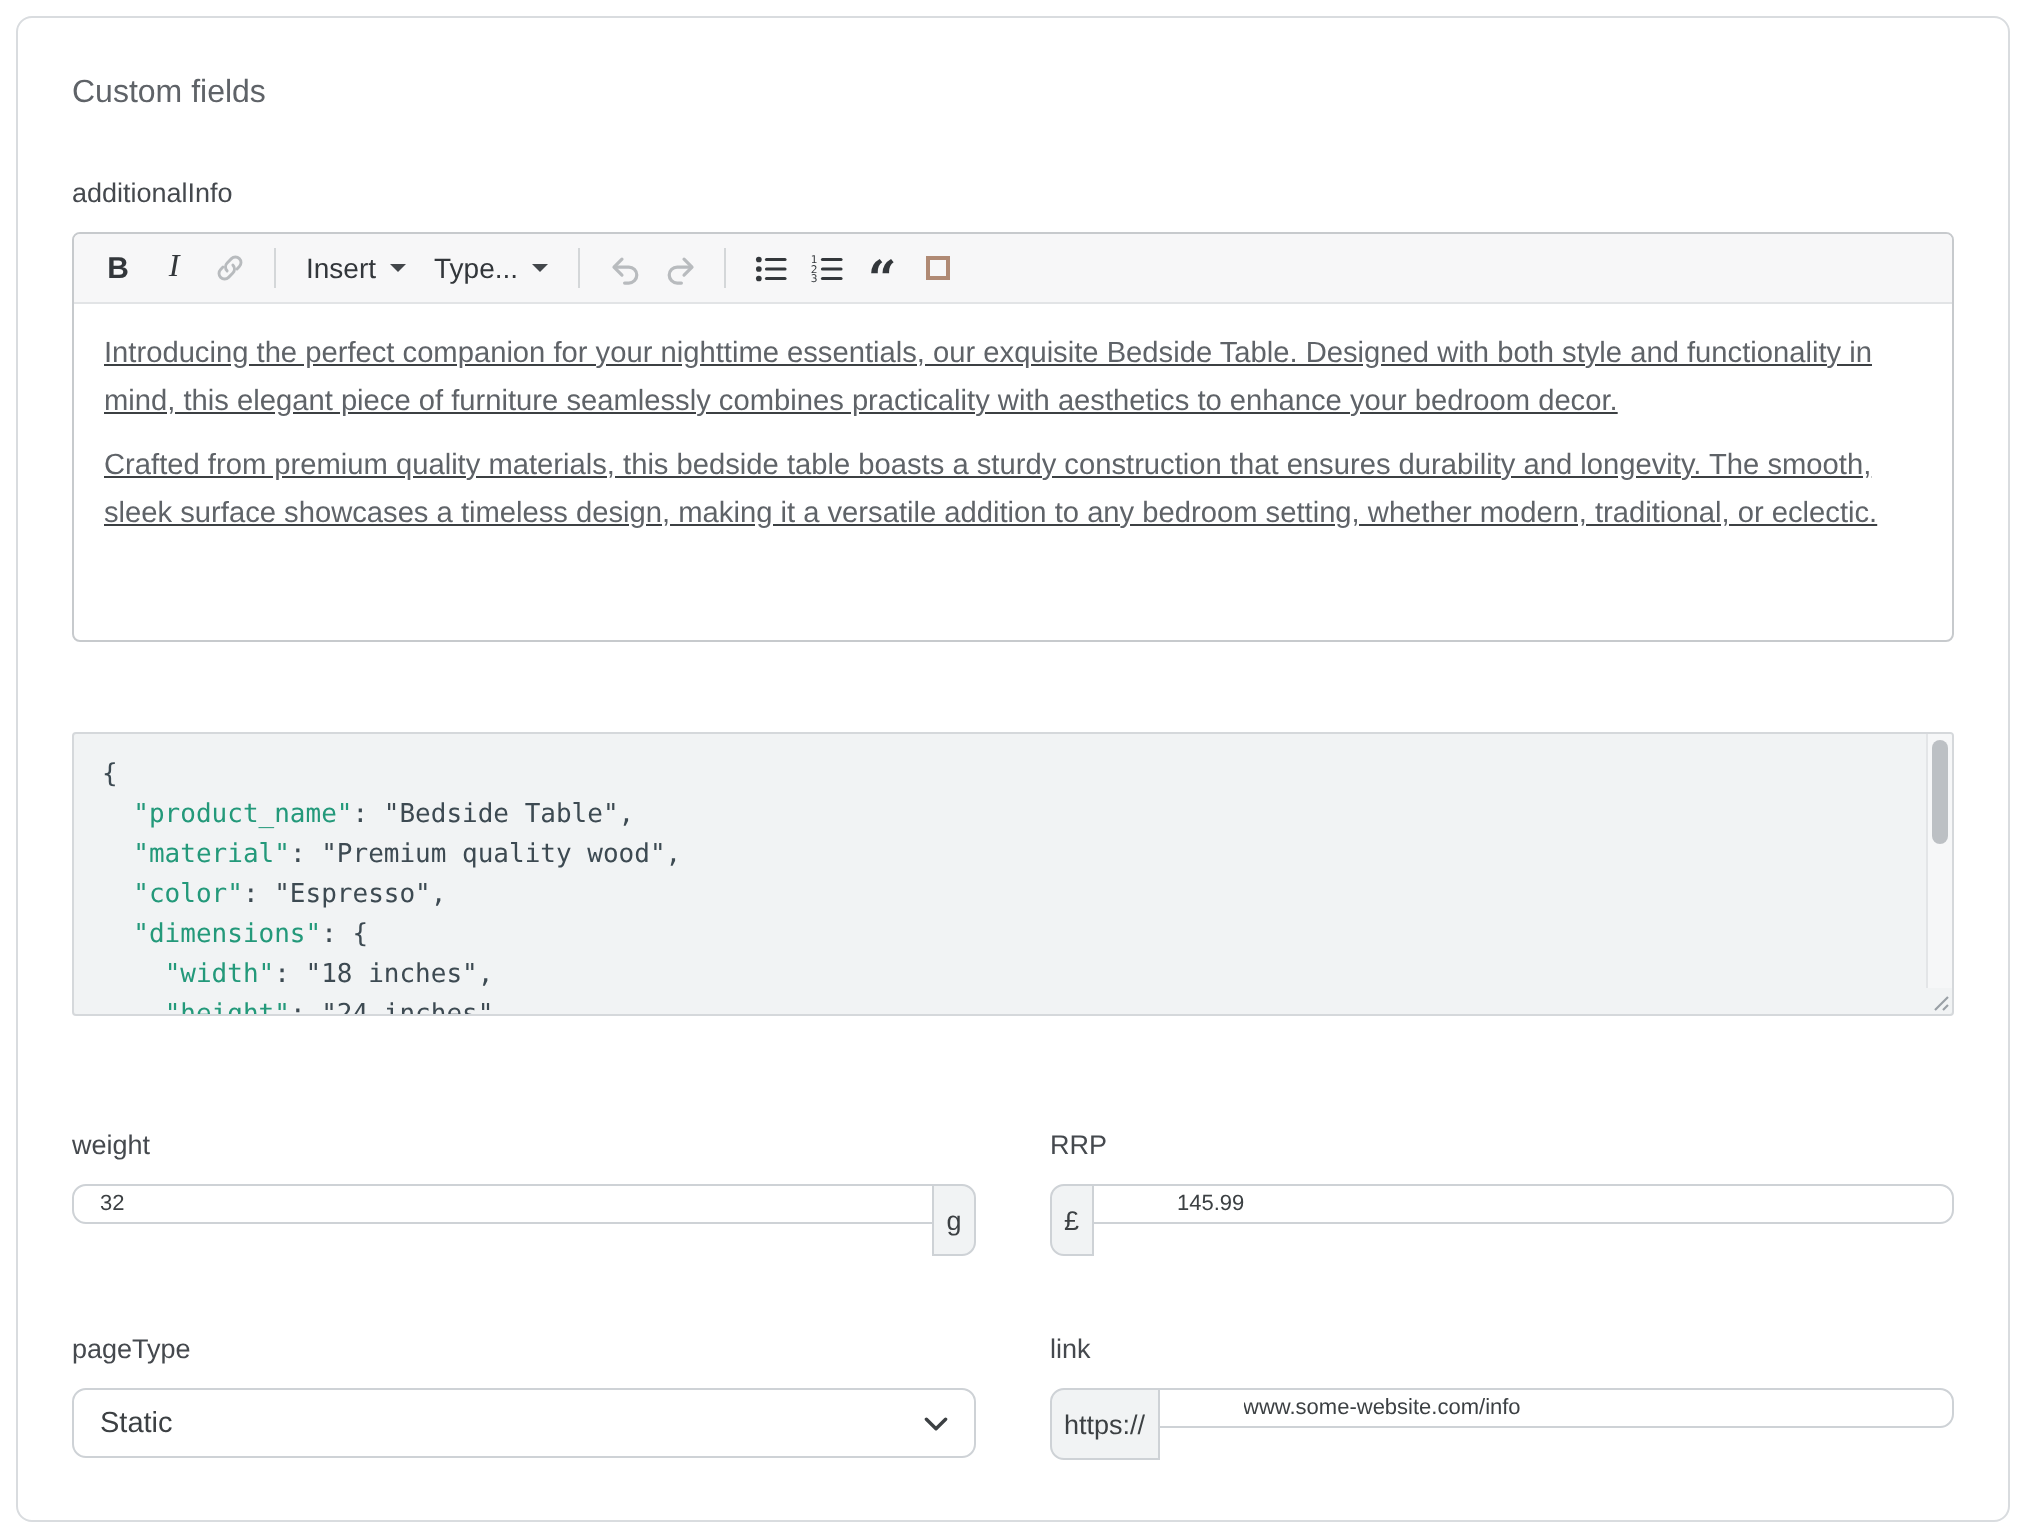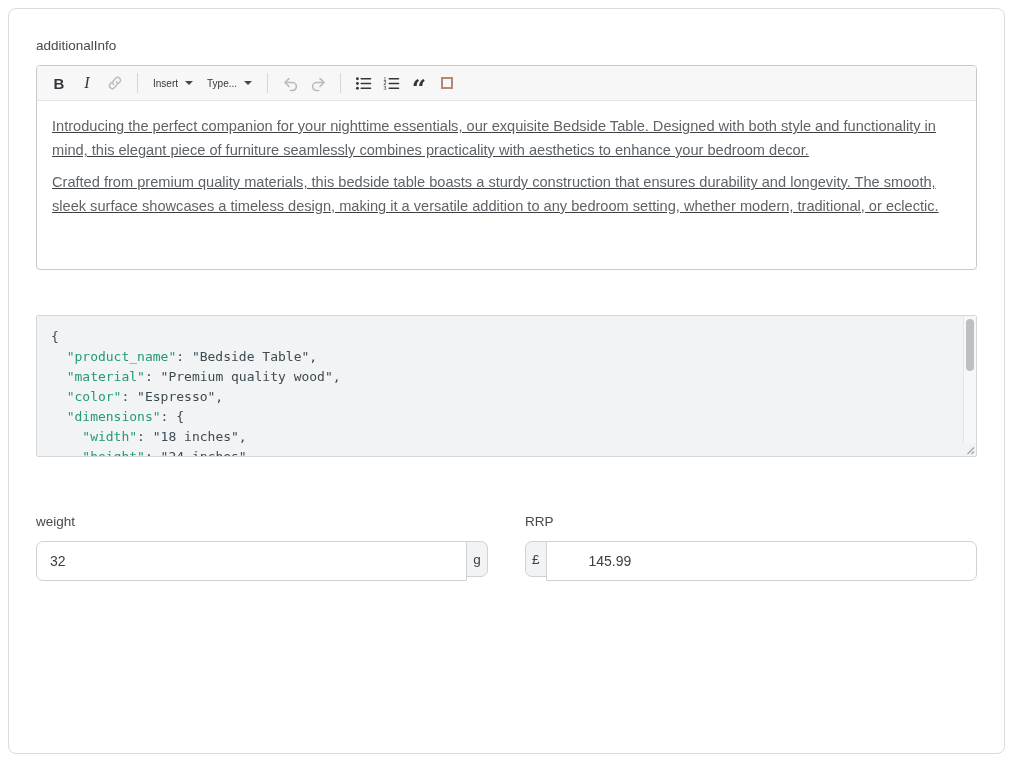--- a/index.html
+++ b/index.html
@@ -56,21 +56,21 @@
     cursor: pointer;
     color: #33373b;
     font-family: "Liberation Sans", sans-serif;
     border-radius: 3px;
     padding: 0 4px;
   }
   .tb-btn.bold { font-weight: 700; font-size: 15px; }
   .tb-btn.italic { font-family: "Liberation Serif", serif; font-style: italic; font-size: 16px; }
   .tb-btn.disabled { cursor: default; }
   .tb-sep { width: 1px; height: 20px; background: #d4d7d9; margin: 0 8px; }
-  .tb-dd { gap: 7px; font-size: 10px; padding: 0 7px; }
+  .tb-dd { gap: 7px; font-size: 14px; padding: 0 7px; }
   .caret {
     width: 0; height: 0;
     border-left: 4px solid transparent;
     border-right: 4px solid transparent;
     border-top: 4.5px solid #43474b;
     display: inline-block;
   }
   .quote-glyph {
     font-family: "DejaVu Serif", serif;
     font-weight: 700;
@@ -140,25 +140,25 @@
     display: grid;
     grid-template-columns: 1fr 1fr;
     column-gap: 37px;
   }
   .row-1 { margin-bottom: 39px; }
 
   .input-group { display: flex; width: 100%; }
   .text-input {
     flex: 1;
     min-width: 0;
-    height: 40px;
+    height: 20px;
     border: 1px solid #ced2d6;
     border-radius: 7px;
     padding: 0 13px;
-    font-size: 14px;
+    font-size: 11px;
     color: #3c4043;
     font-family: "Liberation Sans", sans-serif;
     background: #fff;
     outline: none;
   }
   .text-input.has-addon-right { border-radius: 7px 0 0 7px; }
   .text-input.has-addon-left { border-radius: 0 7px 7px 0; padding-left: 42px; }
   .addon {
     display: flex;
     align-items: center;
@@ -187,20 +187,21 @@
     cursor: pointer;
   }
 
   svg { display: block; }
 </style>
 </head>
 <body>
 
 <div class="card">
 
+  <h2 class="card-title">Custom fields</h2>
 
   <div>
     <label class="field-label">additionalInfo</label>
     <div class="editor">
       <div class="editor-toolbar">
 
         <button class="tb-btn bold">B</button>
         <button class="tb-btn italic">I</button>
         <button class="tb-btn disabled">
           <span>
@@ -320,14 +321,34 @@
     </div>
     <div>
       <label class="field-label">RRP</label>
       <div class="input-group">
         <span class="addon addon-left">£</span>
         <input class="text-input has-addon-left" type="text" value="145.99" style="">
       </div>
     </div>
   </div>
 
+  <div class="row">
+    <div>
+      <label class="field-label">pageType</label>
+      <div class="select">
+        <span>Static</span>
+        <span>
+          <svg width="12" height="8" viewBox="0 0 12 8" fill="none" stroke="#3c4043" stroke-width="1.7" stroke-linecap="round" stroke-linejoin="round">
+            <path d="M1.2 1.6 L6 6.4 L10.8 1.6"></path>
+          </svg>
+        </span>
+      </div>
+    </div>
+    <div>
+      <label class="field-label">link</label>
+      <div class="input-group">
+        <span class="addon addon-left">https://</span>
+        <input class="text-input has-addon-left" type="text" value="www.some-website.com/info" style="">
+      </div>
+    </div>
+  </div>
 
 </div>
 
 </body></html>

